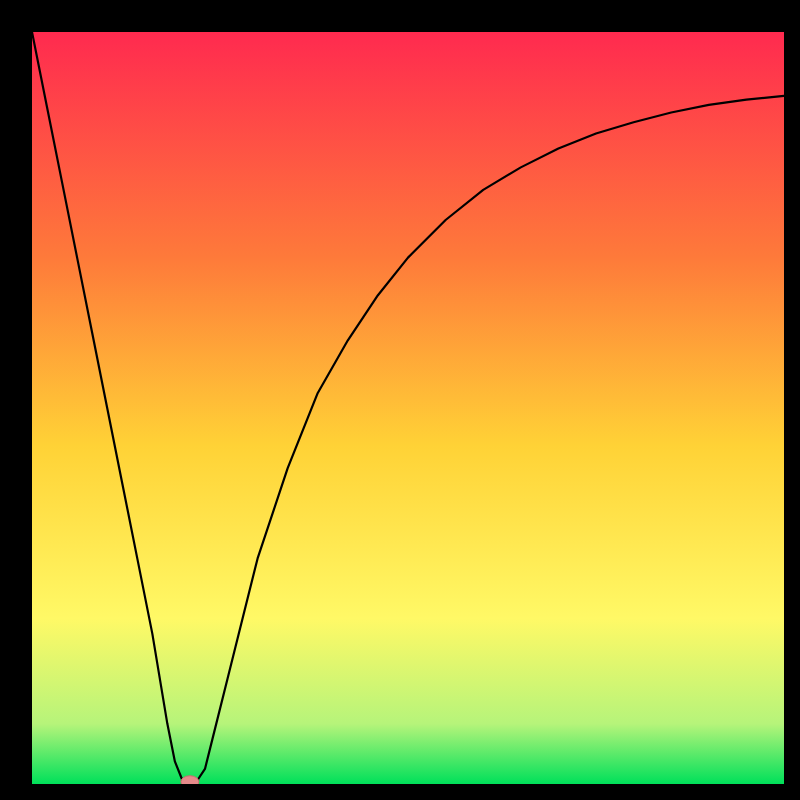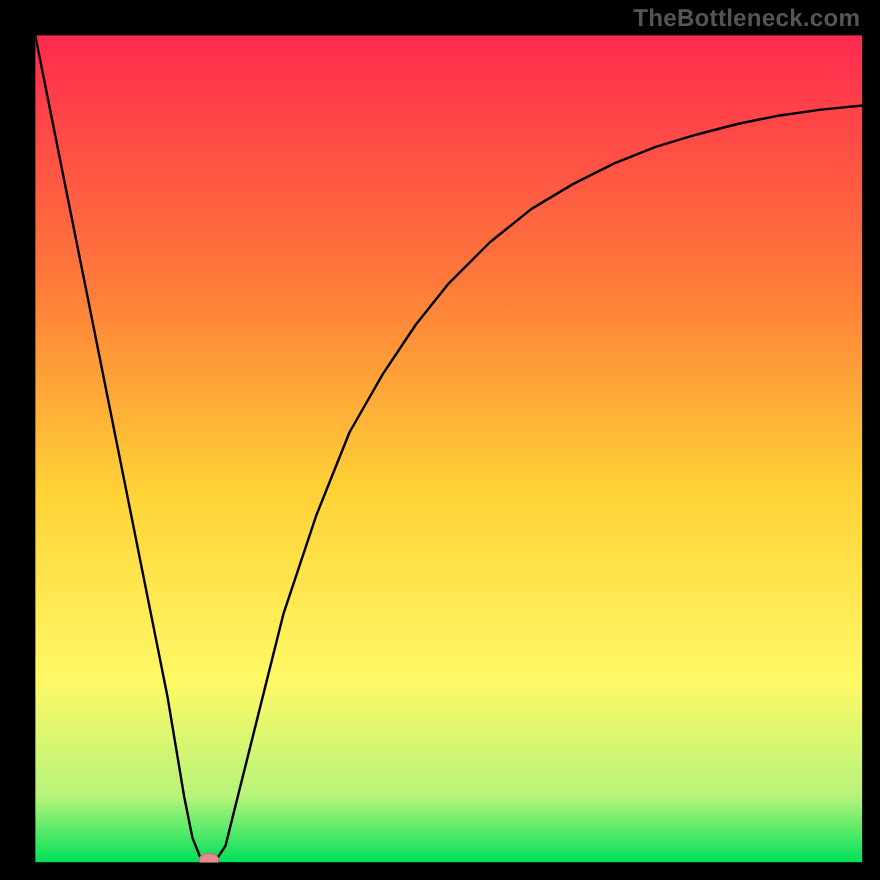--- a/index.html
+++ b/index.html
@@ -33,21 +33,20 @@
     top: 32px;
     width: 752px;
     height: 752px;
   }
   svg { display: block; }
 </style>
 </head>
 <body>
 
 <div class="frame">
-  <div class="watermark">TheBottleneck.com</div>
   <div class="plot-wrap">
     <svg id="chart-svg" width="752" height="752" viewBox="0 0 752 752">
         <defs>
           <linearGradient id="bg-grad" x1="0" y1="0" x2="0" y2="1">
             <stop offset="0%" stop-color="#ff2a4f"></stop>
             <stop offset="30%" stop-color="#fe7a3a"></stop>
             <stop offset="55%" stop-color="#ffd236"></stop>
             <stop offset="78%" stop-color="#fff966"></stop>
             <stop offset="92%" stop-color="#b6f47a"></stop>
             <stop offset="100%" stop-color="#00e05a"></stop>

